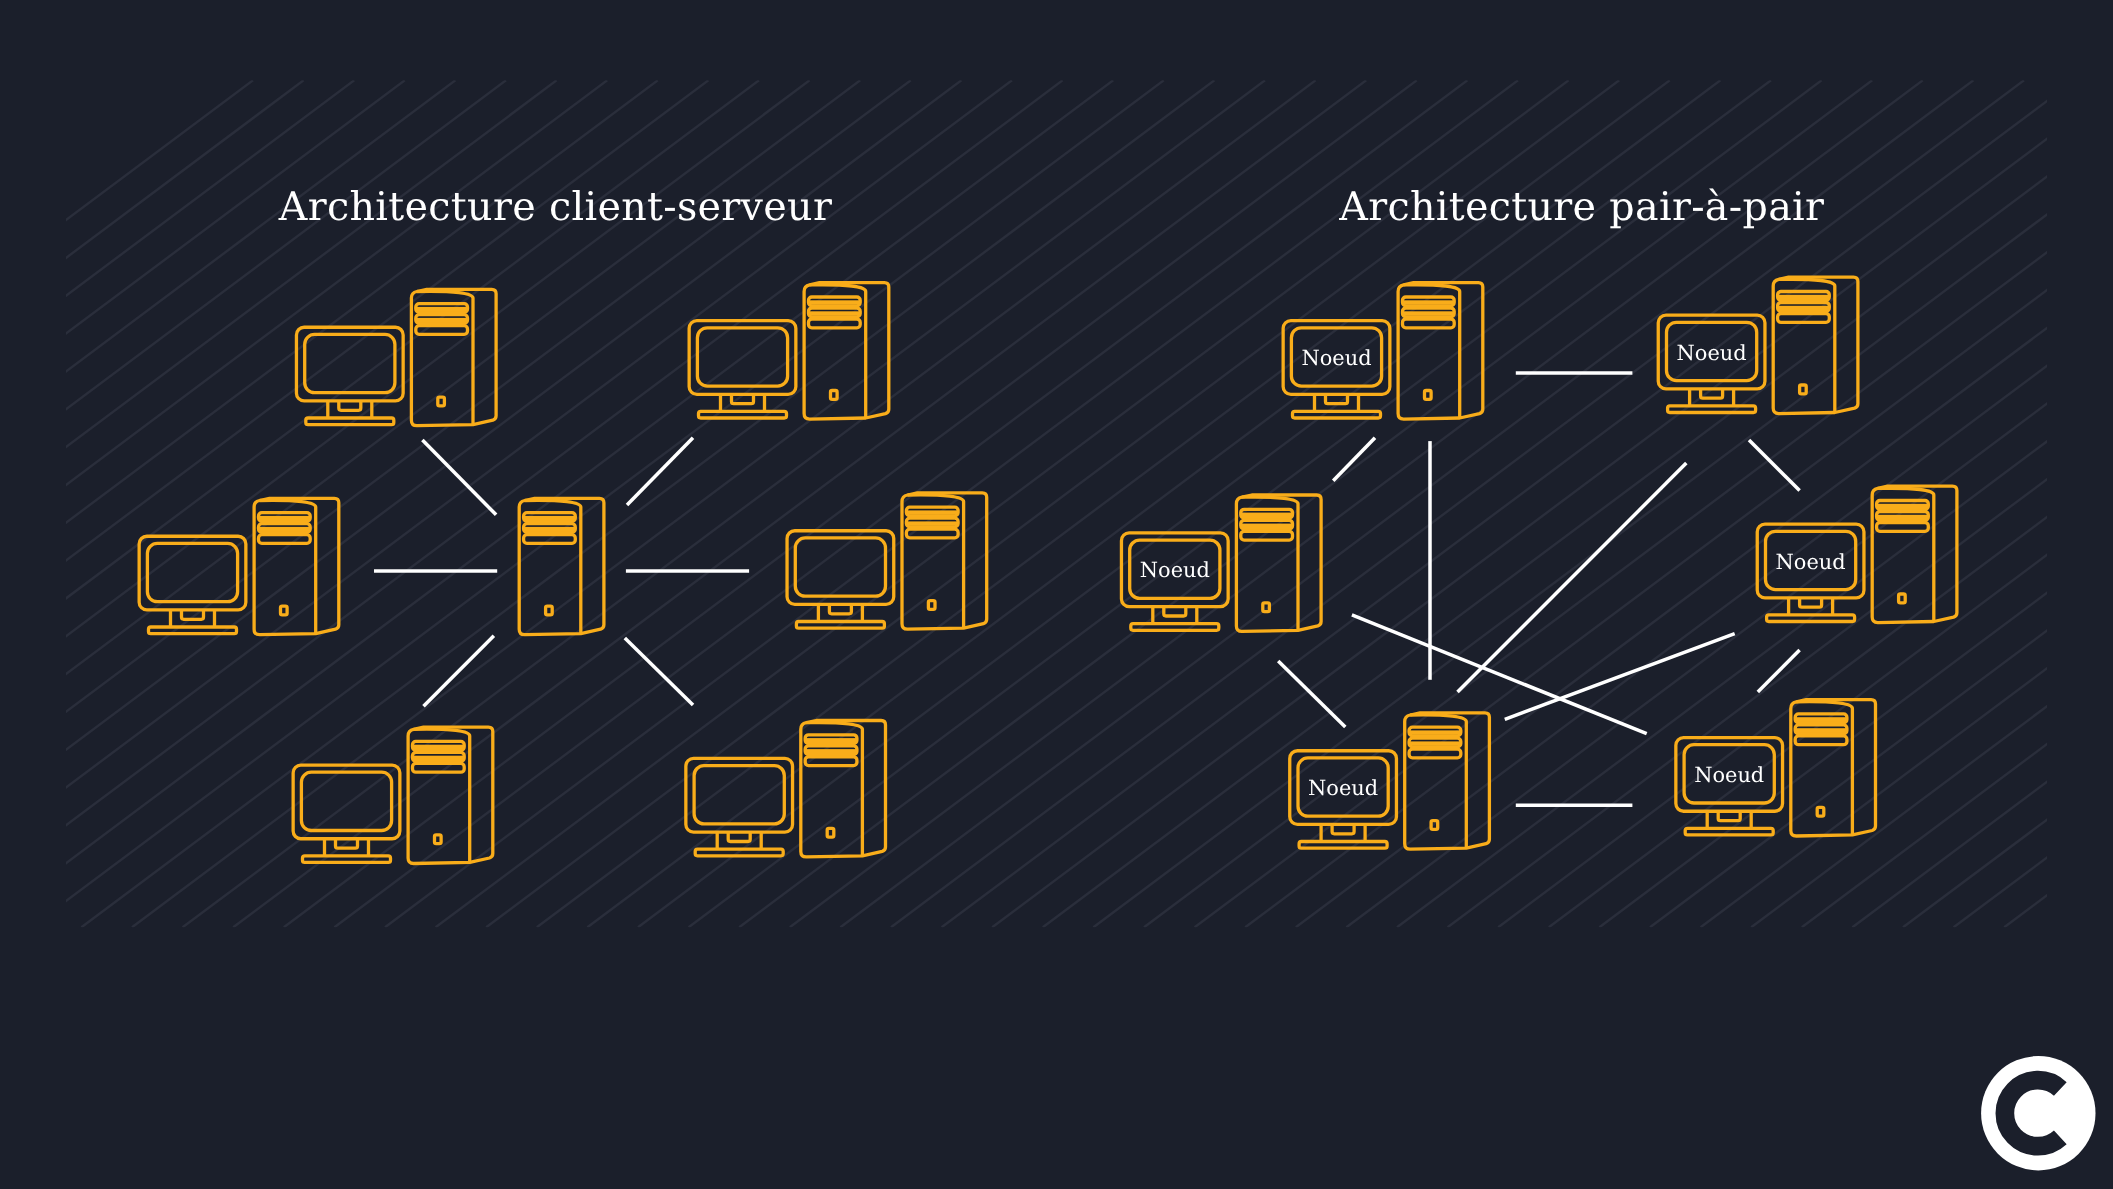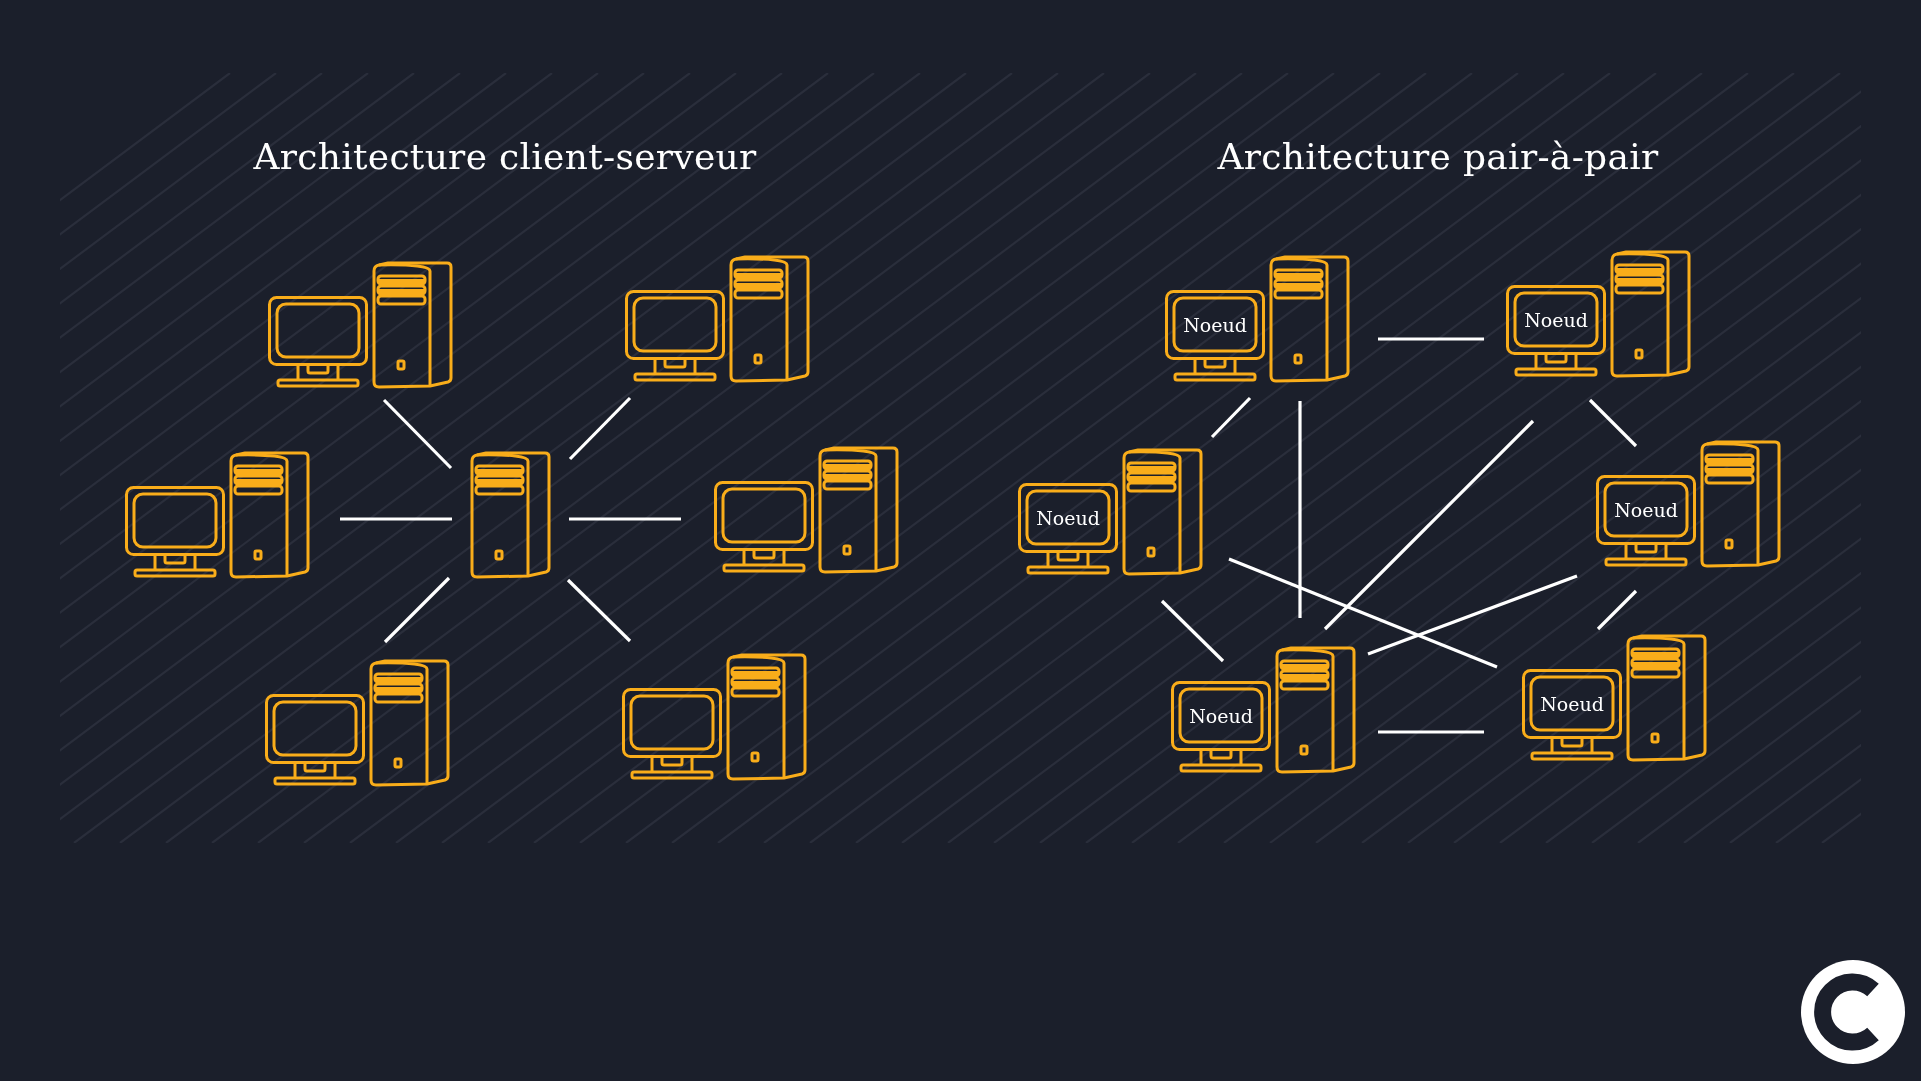--- a/index.html
+++ b/index.html
@@ -3,21 +3,21 @@
 <meta charset="utf-8">
 <style>
   html, body { margin: 0; padding: 0; }
   body {
     width: 1921px; height: 1081px; overflow: hidden;
     background: #1b1f2b; position: relative;
     font-family: "DejaVu Serif", "Liberation Serif", serif;
   }
   #stage { position: absolute; left: 0; top: 0; }
   .title {
-    position: absolute; top: 136px; color: #ffffff;
+    position: absolute; top: 168px; color: #ffffff;
     font-family: "DejaVu Serif", serif; font-size: 36px;
     letter-spacing: 0.3px; white-space: nowrap;
     transform: translateX(-50%);
   }
   .node-label {
     font-family: "DejaVu Serif", serif; font-size: 19px; fill: #ffffff;
   }
   #logo {
     position: absolute; left: 1801px; top: 960px; width: 104px; height: 104px;
     border-radius: 50%; background: #ffffff;

